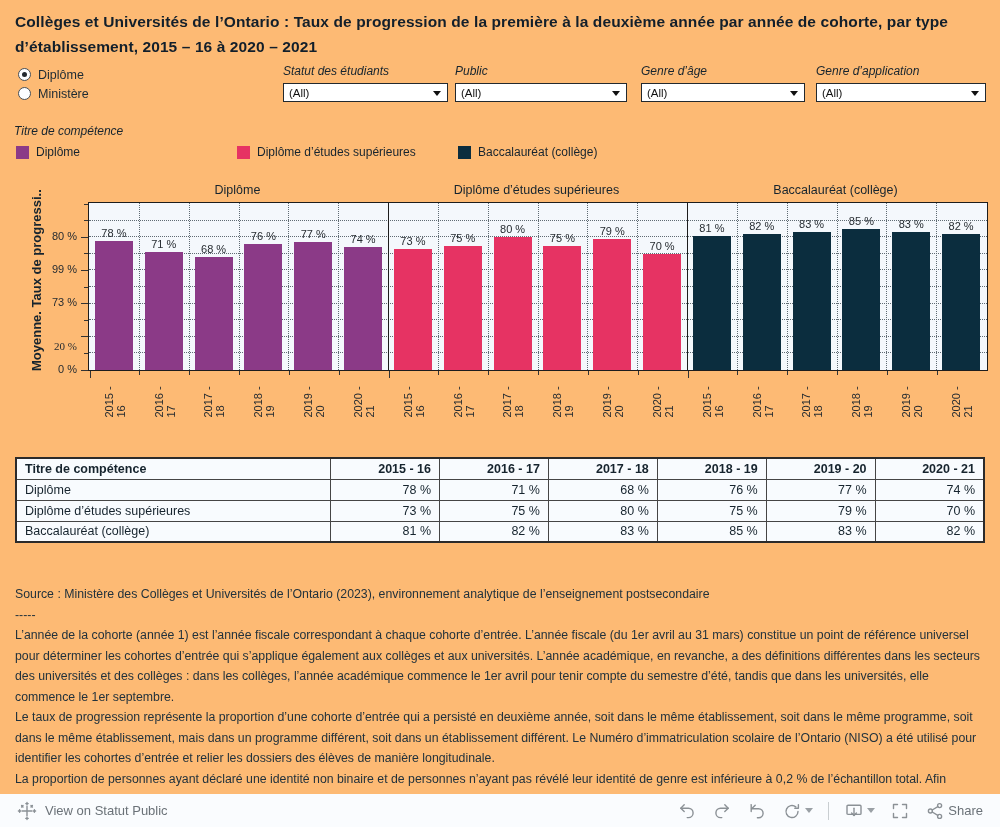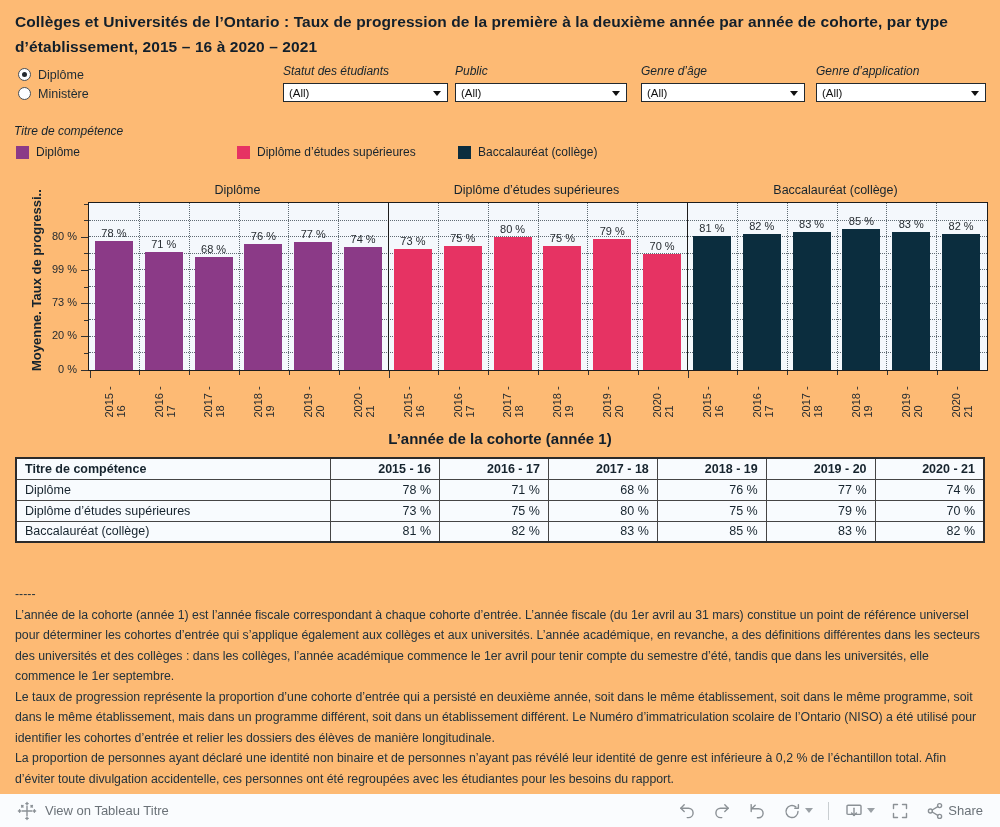--- a/index.html
+++ b/index.html
@@ -191,29 +191,28 @@
         <div class="vdot" style="left: 747.5px;"></div>
         <div class="bar" style="left: 753.417px; width: 38px; height: 141.1px; background: rgb(11, 45, 62);"></div>
         <div class="blabel" style="left: 748.417px; bottom: 143.1px;">85 %</div>
         <div class="vdot" style="left: 797.333px;"></div>
         <div class="bar" style="left: 803.25px; width: 38px; height: 137.78px; background: rgb(11, 45, 62);"></div>
         <div class="blabel" style="left: 798.25px; bottom: 139.78px;">83 %</div>
         <div class="vdot" style="left: 847.167px;"></div>
         <div class="bar" style="left: 853.083px; width: 38px; height: 136.12px; background: rgb(11, 45, 62);"></div>
         <div class="blabel" style="left: 848.083px; bottom: 138.12px;">82 %</div>
       </div>
-    <div class="xlab-title">L’année de la cohorte (année 1)</div>
   <div class="phead" style="left: 73px; width: 299px;">Diplôme</div>
       <div class="phead" style="left: 372px; width: 299px;">Diplôme d’études supérieures</div>
       <div class="phead" style="left: 671px; width: 299px;">Baccalauréat (collège)</div>
       <div class="ytick" style="width: 7px; left: 66px; top: 186.5px;"></div>
       <div class="ylabel" style="left: 20px; top: 179.5px;">0 %</div>
       <div class="ytick" style="width: 4px; left: 69px; top: 169.9px;"></div>
       <div class="ytick" style="width: 7px; left: 66px; top: 153.3px;"></div>
-      <div class="ylabel" style="left: 20px; top: 146px;">20 %</div>
+      <div class="ylabel" style="left: 20px; top: 157px; font-family: Liberation Serif, serif;">20 %</div>
       <div class="ytick" style="width: 4px; left: 69px; top: 136.7px;"></div>
       <div class="ytick" style="width: 7px; left: 66px; top: 120.1px;"></div>
       <div class="ylabel" style="left: 20px; top: 113.1px;">73 %</div>
       <div class="ytick" style="width: 4px; left: 69px; top: 103.5px;"></div>
       <div class="ytick" style="width: 7px; left: 66px; top: 86.9px;"></div>
       <div class="ylabel" style="left: 20px; top: 79.9px;">99 %</div>
       <div class="ytick" style="width: 4px; left: 69px; top: 70.3px;"></div>
       <div class="ytick" style="width: 7px; left: 66px; top: 53.7px;"></div>
       <div class="ylabel" style="left: 20px; top: 46.7px;">80 %</div>
       <div class="ytick" style="width: 4px; left: 69px; top: 37.1px;"></div>
@@ -356,38 +355,39 @@
           <td class="num">82 %</td>
           <td class="num">83 %</td>
           <td class="num">85 %</td>
           <td class="num">83 %</td>
           <td class="num">82 %</td>
         </tr>
       </tbody>
     </table>
 
   <div id="footnotes">
+      <div>Source : Ministère des Collèges et Universités de l’Ontario (2023), environnement analytique de l’enseignement postsecondaire</div>
       <div>-----</div>
       <div>L’année de la cohorte (année 1) est l’année fiscale correspondant à chaque cohorte d’entrée. L’année fiscale (du 1er avril au 31 mars) constitue un point de référence universel pour déterminer les cohortes d’entrée qui s’applique également aux collèges et aux universités. L’année académique, en revanche, a des définitions différentes dans les secteurs des universités et des collèges : dans les collèges, l’année académique commence le 1er avril pour tenir compte du semestre d’été, tandis que dans les universités, elle commence le 1er septembre.</div>
       <div>Le taux de progression représente la proportion d’une cohorte d’entrée qui a persisté en deuxième année, soit dans le même établissement, soit dans le même programme, soit dans le même établissement, mais dans un programme différent, soit dans un établissement différent. Le Numéro d’immatriculation scolaire de l’Ontario (NISO) a été utilisé pour identifier les cohortes d’entrée et relier les dossiers des élèves de manière longitudinale.</div>
       <div>La proportion de personnes ayant déclaré une identité non binaire et de personnes n’ayant pas révélé leur identité de genre est inférieure à 0,2 % de l’échantillon total. Afin d’éviter toute divulgation accidentelle, ces personnes ont été regroupées avec les étudiantes pour les besoins du rapport.</div>
     </div>
 
   <div id="footer">
     <div class="fleft">
       <svg class="icon20" viewBox="0 0 20 20">
         <path d="M10 5.2v9.6 M5.2 10h9.6"></path>
         <path d="M10 1.4v2.4 M8.8 2.6h2.4"></path>
         <path d="M10 16.2v2.4 M8.8 17.4h2.4"></path>
         <path d="M1.4 10h2.4 M2.6 8.8v2.4"></path>
         <path d="M16.2 10h2.4 M17.4 8.8v2.4"></path>
         <path d="M4.6 4.6 6 6 M6 4.6 4.6 6"></path>
         <path d="M14 4.6l1.4 1.4 M15.4 4.6 14 6"></path>
       </svg>
-      <span class="vtxt">View on Tableau Titre</span>
+      <span class="vtxt">View on Statut Public</span>
     </div>
     <div class="fright">
       <div class="fbtn">
         <svg class="icon20" viewBox="0 0 20 20">
           <path d="M7.2 3.8 3.8 7.2l3.4 3.4"></path>
             <path d="M3.8 7.2h7.6a4.7 4.7 0 0 1 0 9.4h-1.2"></path>
         </svg>
       </div>
       <div class="fbtn">
         <svg class="icon20" viewBox="0 0 20 20">

